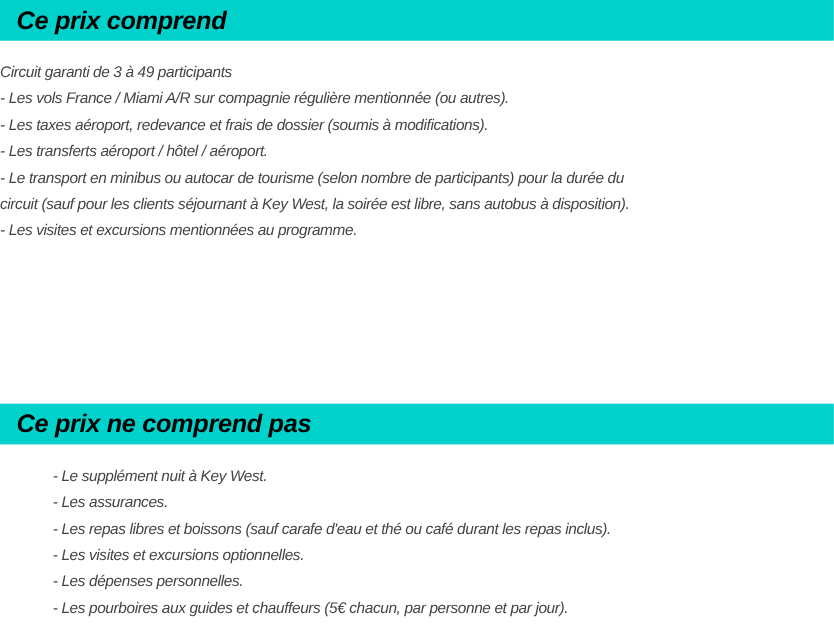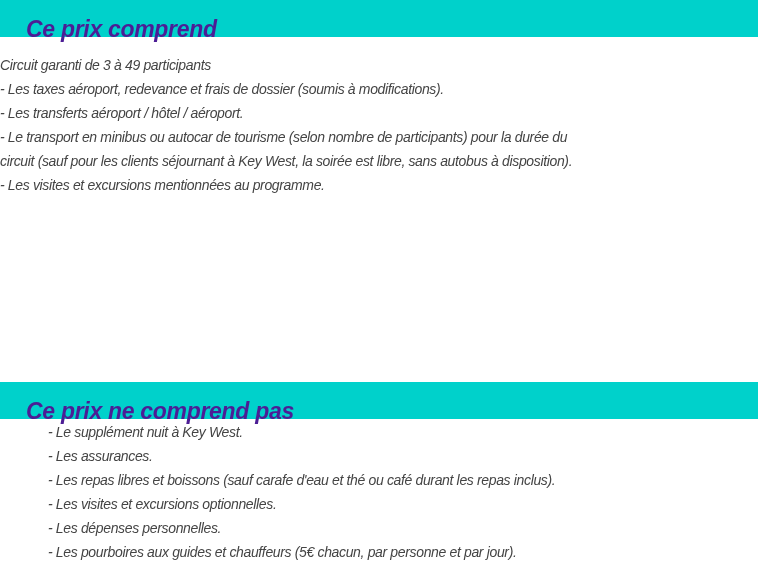--- a/index.html
+++ b/index.html
@@ -17,30 +17,30 @@
     .section-header {
       position: absolute;
       left: 0;
       width: 758px;
       height: 37px;
       background: #00d1cb;
       box-sizing: border-box;
       padding-left: 15px;
     }
     .section-header h2 {
-      margin: 11px;
+      margin: 0;
       font-size: 23px;
       line-height: 37px;
       font-style: italic;
       font-weight: bold;
-      color: #4c1d95;
+      color: #000000;
       letter-spacing: -0.3px;
     }
     #hdr-included { top: 0; }
-    #hdr-excluded { top: 382px; }
+    #hdr-excluded { top: 367px; }
     .item-list {
       position: absolute;
       left: 0;
       width: 603px;
       margin: 0;
       padding: 0;
       list-style: none;
       font-size: 14px;
       font-style: italic;
       color: #444444;
@@ -57,20 +57,21 @@
   </style>
 </head>
 <body>
 
 <div id="hdr-included" class="section-header">
   <h2>Ce prix comprend</h2>
 </div>
 
 <ul id="list-included" class="item-list">
   <li>Circuit garanti de 3 à 49 participants</li>
+  <li>- Les vols France / Miami A/R sur compagnie régulière mentionnée (ou autres).</li>
   <li>- Les taxes aéroport, redevance et frais de dossier (soumis à modifications).</li>
   <li>- Les transferts aéroport / hôtel / aéroport.</li>
   <li>- Le transport en minibus ou autocar de tourisme (selon nombre de participants) pour la durée du circuit (sauf pour les clients séjournant à Key West, la soirée est libre, sans autobus à disposition).</li>
   <li>- Les visites et excursions mentionnées au programme.</li>
 </ul>
 
 <div id="hdr-excluded" class="section-header">
   <h2>Ce prix ne comprend pas</h2>
 </div>
 

